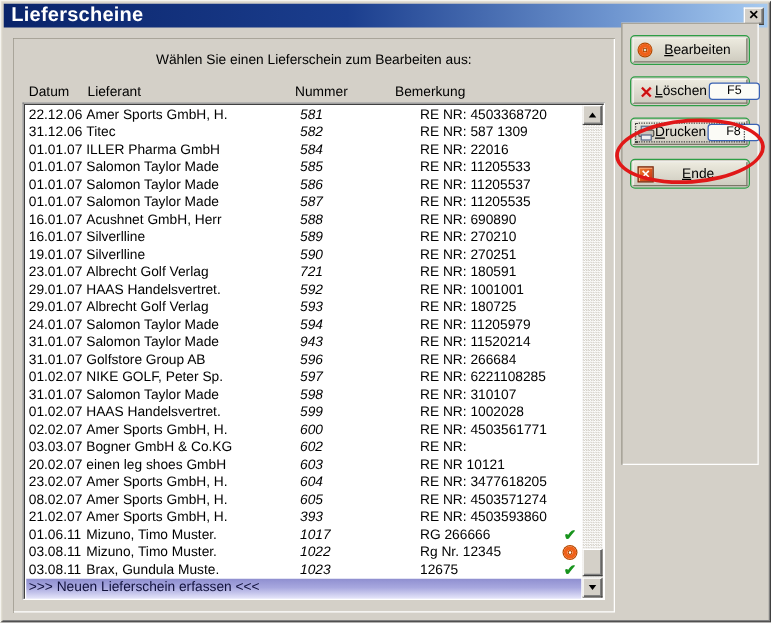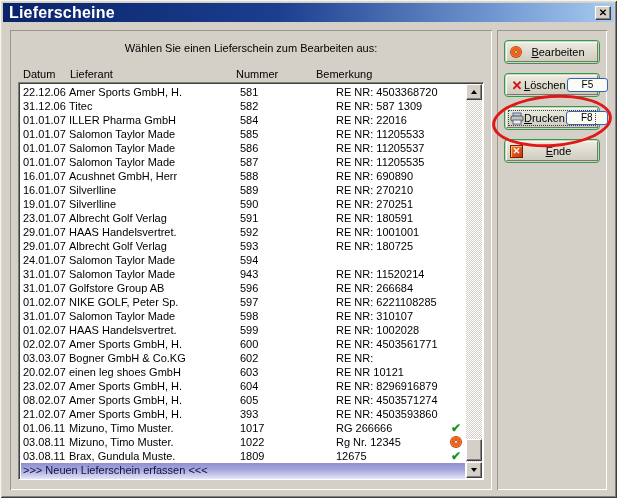--- a/index.html
+++ b/index.html
@@ -24,21 +24,21 @@
     border:1px solid; border-color:#fff #404040 #404040 #fff; box-shadow: inset -1px -1px 0 #808080;
     font-size:10px; font-weight:bold; line-height:1; cursor:default;
   }
 
   
   .main-panel {
     position:absolute; left:10px; top:30px; width:482px; height:460px; background:#d4d0c8;
     box-shadow: inset 1px 1px 0 #9a968a, inset -1px -1px 0 #ffffff;
   }
   .side-panel {
-    position:absolute; left:497px; top:30px; width:110px; height:460px; background:#d4d0c8;
+    position:absolute; left:497px; top:18px; width:110px; height:354px; background:#d4d0c8;
     box-shadow: inset 1px 1px 0 #9a968a, inset -1px -1px 0 #ffffff;
   }
 
   .instruction { position:absolute; top:12px; left:0; right:0; text-align:center; }
 
   .col-header { position:absolute; top:38px; }
   .col-datum     { left:13px; }
   .col-lieferant { left:60px; }
   .col-nummer    { left:226px; }
   .col-bemerkung { left:306px; }
@@ -47,21 +47,21 @@
   .listbox {
     position:absolute; left:8px; top:52px; width:466px; height:398px; background:#fff;
     border:1px solid; border-color:#808080 #fff #fff #808080;
     box-shadow: inset 1px 1px 0 #404040;
   }
   .rows { position:absolute; left:2px; top:2px; right:18px; height:378px; overflow:hidden; }
   .row { display:flex; height:14px; line-height:14px; padding-left:2px; white-space:nowrap; }
   .cell { overflow:hidden; }
   .cell.datum { width:46px; flex:none; }
   .cell.lieferant { width:171px; flex:none; }
-  .cell.nummer { width:76px; flex:none; }
+  .cell.nummer { width:76px; flex:none;font-style:italic; }
   .cell.bemerkung { flex:1;padding-left:20px; }
   .cell.status { width:18px; flex:none; display:flex; align-items:center; justify-content:center; }
   .status.check { color:#18941d; font-weight:bold; font-size:12px; }
   .status.ring::before {
     content:""; width:4px; height:4px; border:3px solid #f06018; border-radius:50%;
     box-shadow:0 0 0 1px #b54a00, inset 0 0 0 1px #b54a00; display:block;
   }
   .selected-row {
     position:absolute; left:2px; right:18px; top:380px; height:16px; line-height:15px;
     padding-left:2px; color:#10103a;
@@ -209,21 +209,21 @@
           <div class="row">
             <span class="cell datum">19.01.07</span>
             <span class="cell lieferant">Silverlline</span>
             <span class="cell nummer">590</span>
             <span class="cell bemerkung">RE NR: 270251</span>
             <span class="cell status"></span>
           </div>
           <div class="row">
             <span class="cell datum">23.01.07</span>
             <span class="cell lieferant">Albrecht Golf Verlag</span>
-            <span class="cell nummer">591</span>
+            <span class="cell nummer">721</span>
             <span class="cell bemerkung">RE NR: 180591</span>
             <span class="cell status"></span>
           </div>
           <div class="row">
             <span class="cell datum">29.01.07</span>
             <span class="cell lieferant">HAAS Handelsvertret.</span>
             <span class="cell nummer">592</span>
             <span class="cell bemerkung">RE NR: 1001001</span>
             <span class="cell status"></span>
           </div>
@@ -231,20 +231,21 @@
             <span class="cell datum">29.01.07</span>
             <span class="cell lieferant">Albrecht Golf Verlag</span>
             <span class="cell nummer">593</span>
             <span class="cell bemerkung">RE NR: 180725</span>
             <span class="cell status"></span>
           </div>
           <div class="row">
             <span class="cell datum">24.01.07</span>
             <span class="cell lieferant">Salomon Taylor Made</span>
             <span class="cell nummer">594</span>
+            <span class="cell bemerkung">RE NR: 11205979</span>
             <span class="cell status"></span>
           </div>
           <div class="row">
             <span class="cell datum">31.01.07</span>
             <span class="cell lieferant">Salomon Taylor Made</span>
             <span class="cell nummer">943</span>
             <span class="cell bemerkung">RE NR: 11520214</span>
             <span class="cell status"></span>
           </div>
           <div class="row">
@@ -293,21 +294,21 @@
             <span class="cell datum">20.02.07</span>
             <span class="cell lieferant">einen leg shoes GmbH</span>
             <span class="cell nummer">603</span>
             <span class="cell bemerkung">RE NR 10121</span>
             <span class="cell status"></span>
           </div>
           <div class="row">
             <span class="cell datum">23.02.07</span>
             <span class="cell lieferant">Amer Sports GmbH, H.</span>
             <span class="cell nummer">604</span>
-            <span class="cell bemerkung">RE NR: 8296916879</span>
+            <span class="cell bemerkung">RE NR: 3477618205</span>
             <span class="cell status"></span>
           </div>
           <div class="row">
             <span class="cell datum">08.02.07</span>
             <span class="cell lieferant">Amer Sports GmbH, H.</span>
             <span class="cell nummer">605</span>
             <span class="cell bemerkung">RE NR: 4503571274</span>
             <span class="cell status"></span>
           </div>
           <div class="row">
@@ -327,21 +328,21 @@
           <div class="row">
             <span class="cell datum">03.08.11</span>
             <span class="cell lieferant">Mizuno, Timo Muster.</span>
             <span class="cell nummer">1022</span>
             <span class="cell bemerkung">Rg Nr. 12345</span>
             <span class="cell status ring"></span>
           </div>
           <div class="row">
             <span class="cell datum">03.08.11</span>
             <span class="cell lieferant">Brax, Gundula Muste.</span>
-            <span class="cell nummer">1809</span>
+            <span class="cell nummer">1023</span>
             <span class="cell bemerkung">12675</span>
             <span class="cell status check">✔</span>
           </div>
         </div>
       <div class="selected-row">&gt;&gt;&gt; Neuen Lieferschein erfassen &lt;&lt;&lt;</div>
 
       <div class="scrollbar">
         <div class="sb-btn sb-up">
             <span class="tri-up"></span>
           </div>

